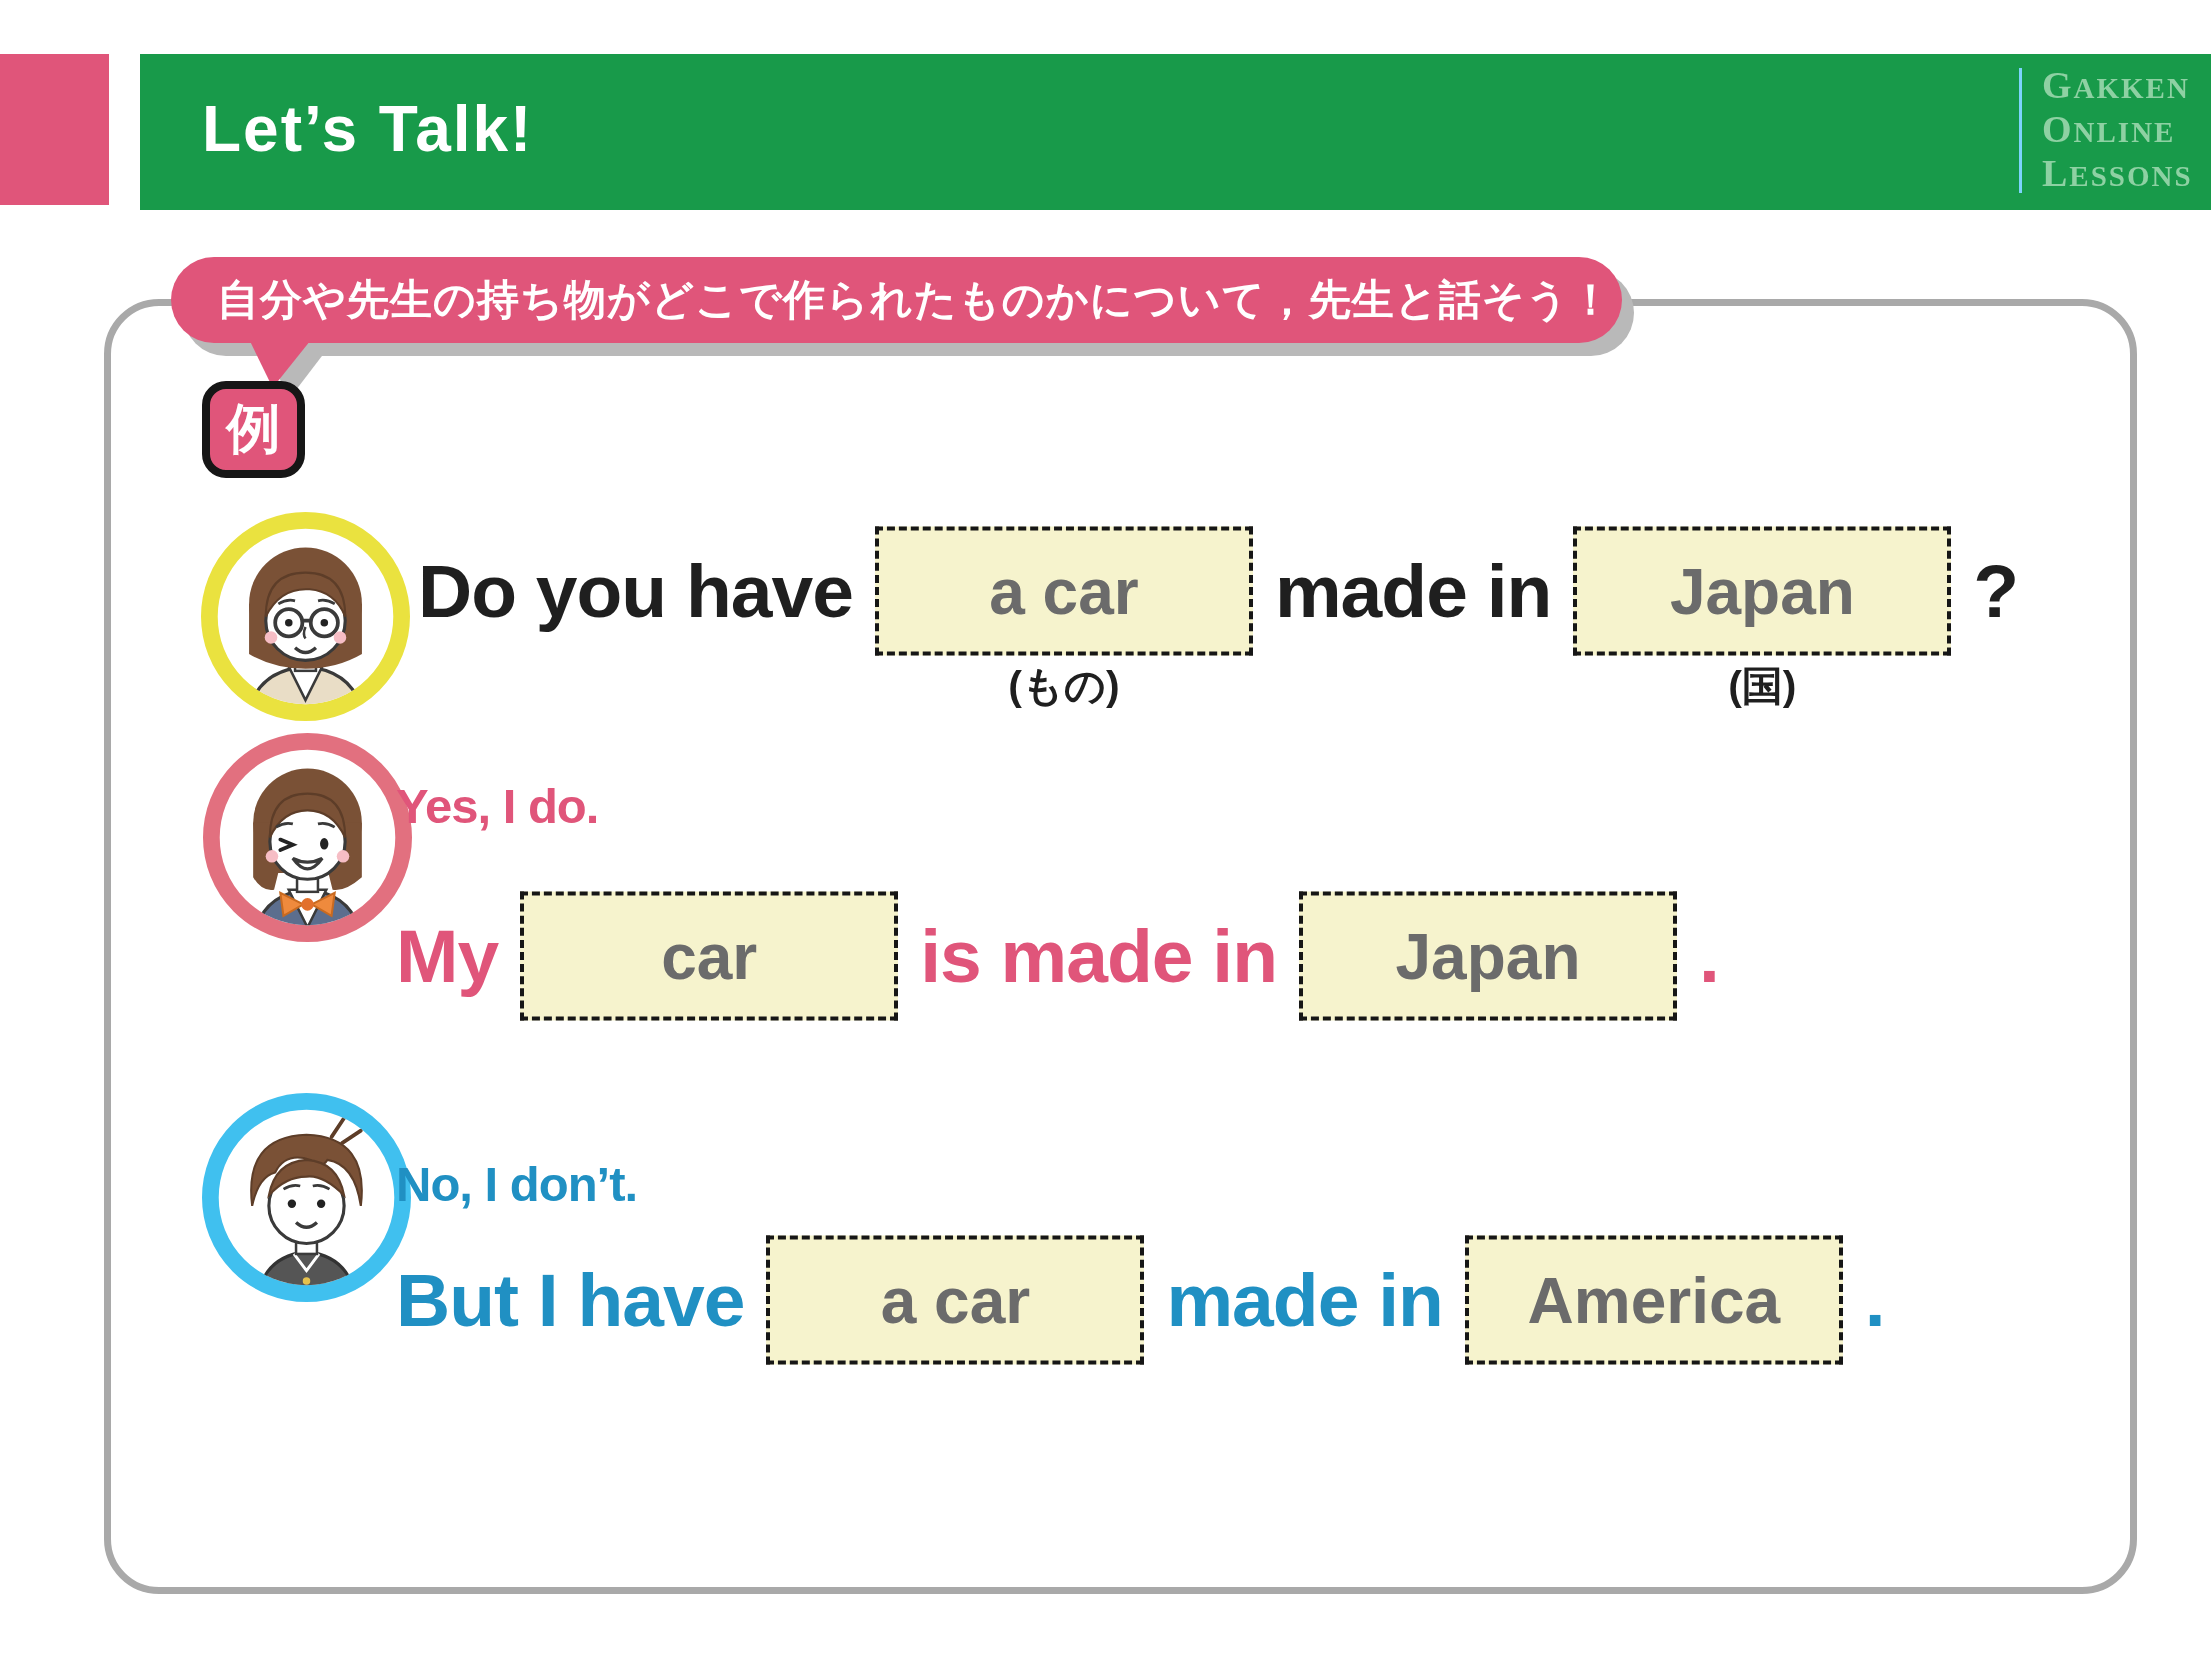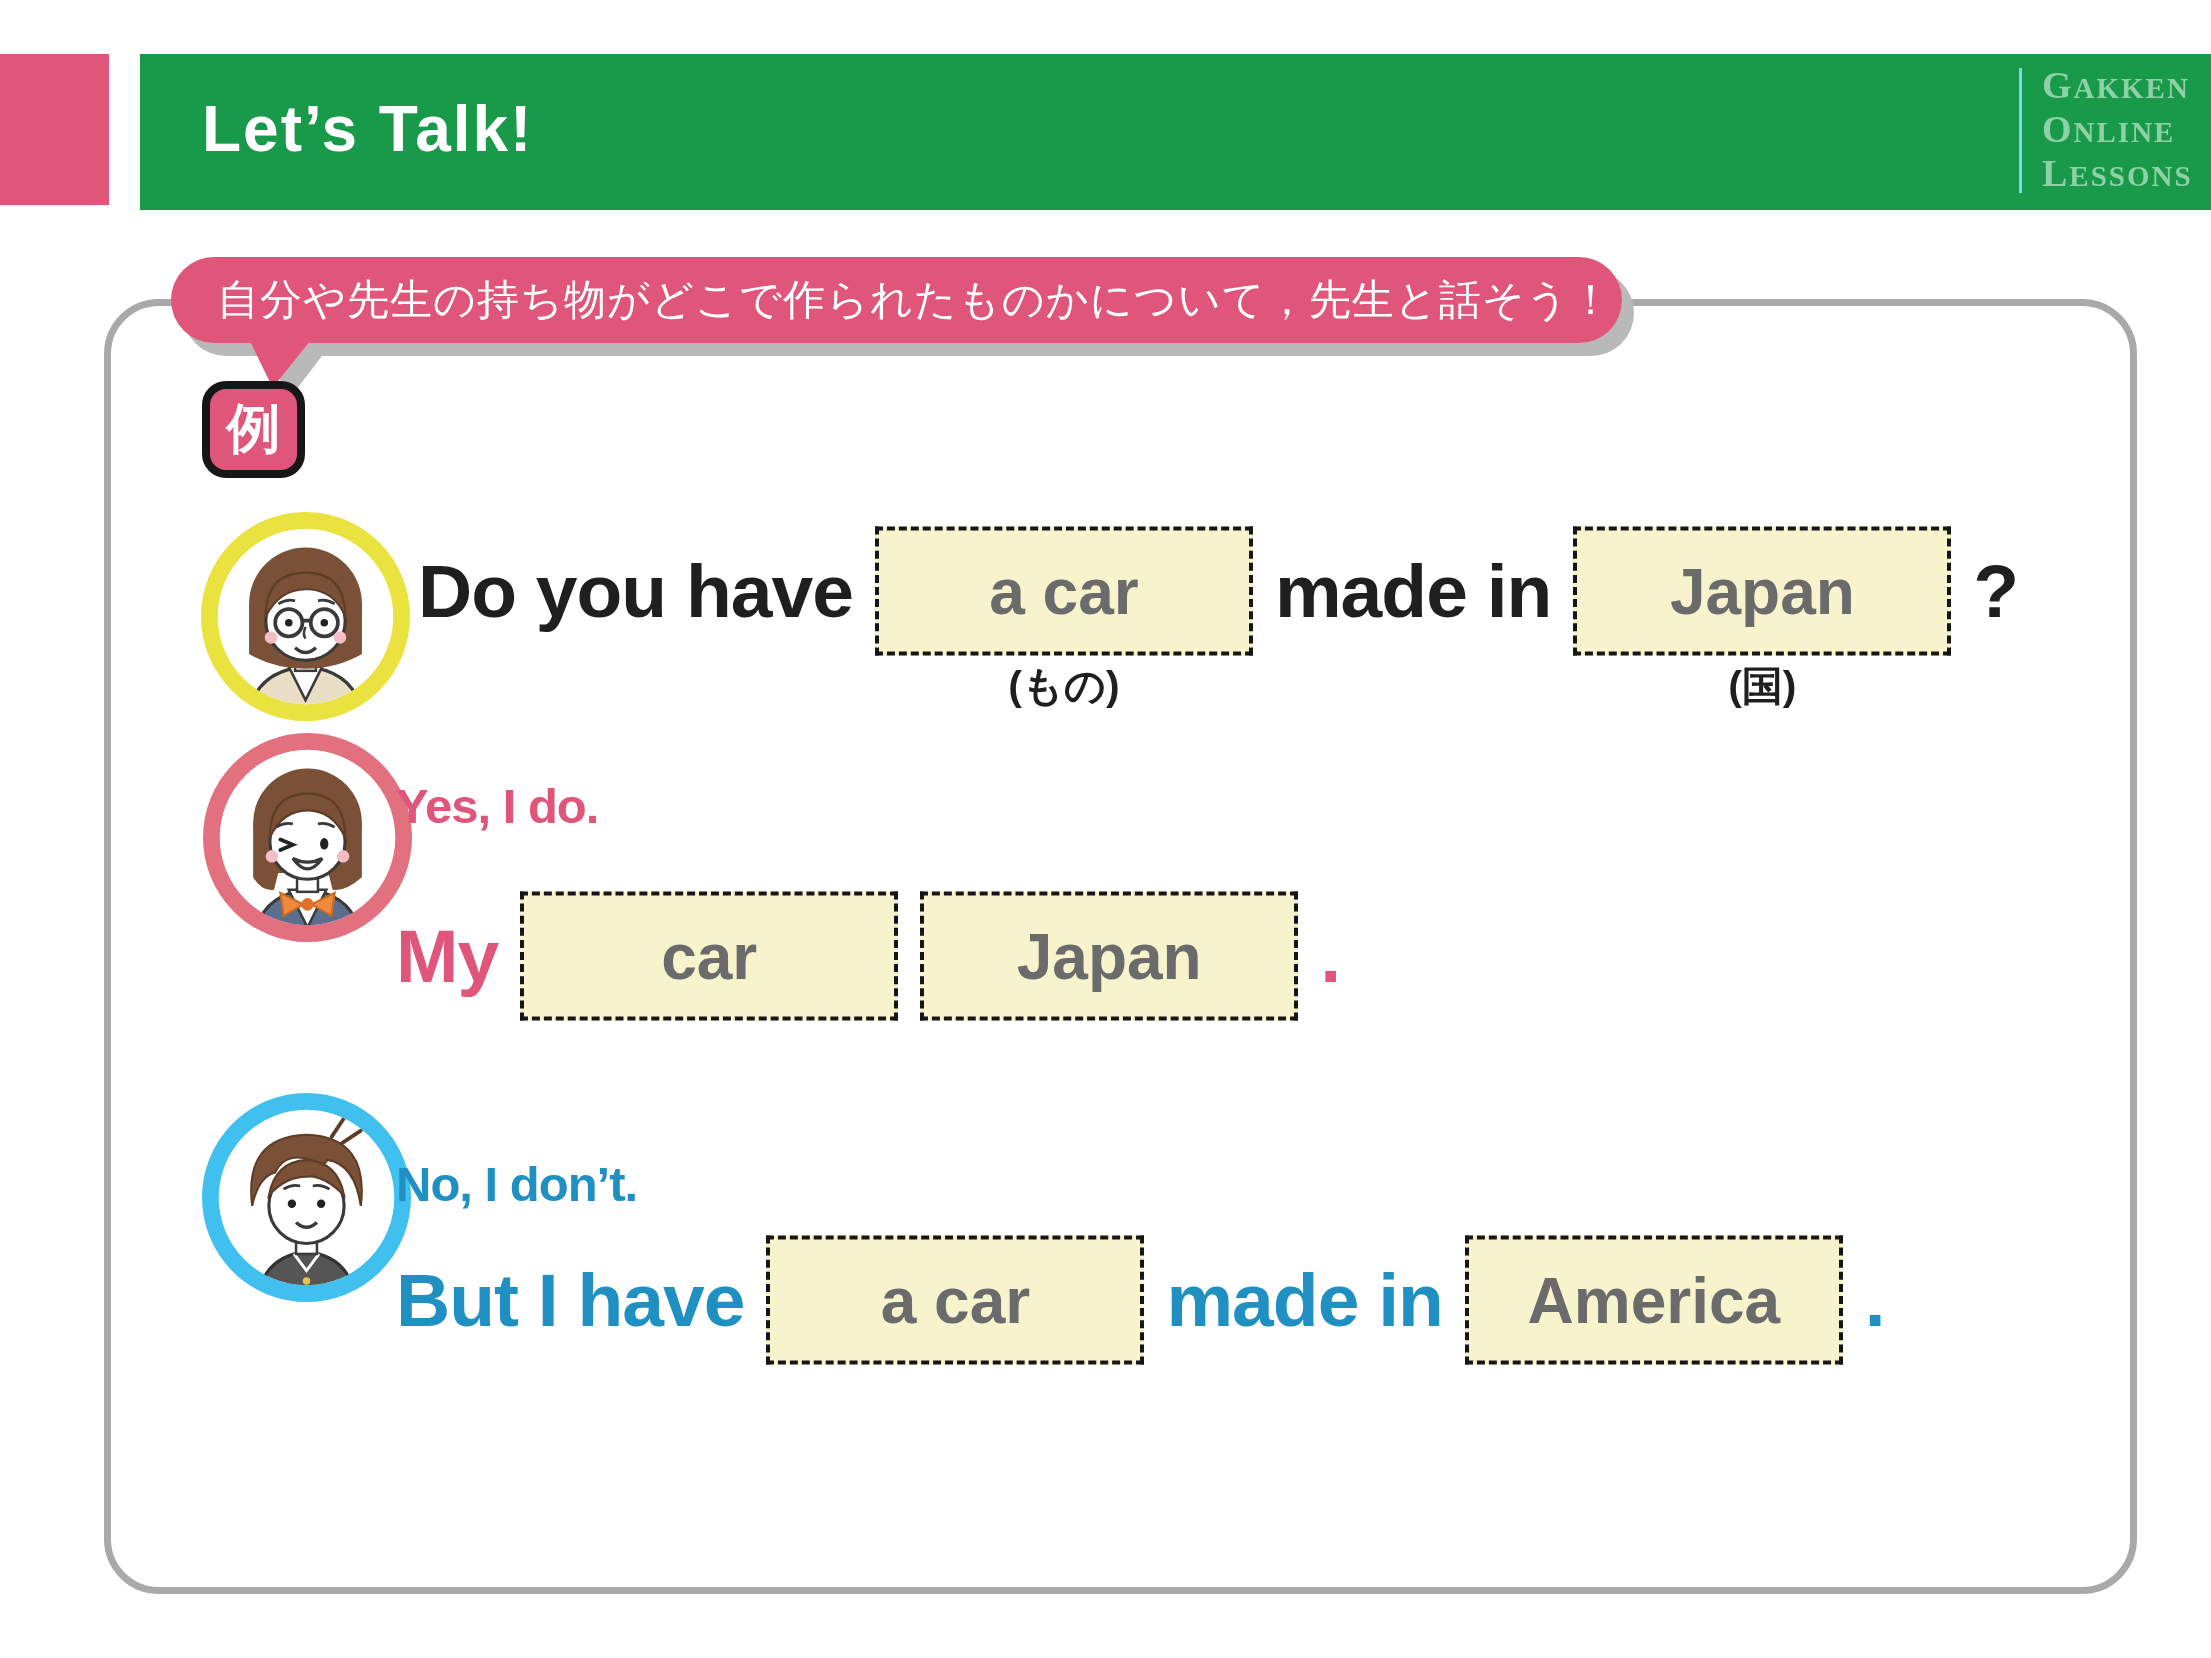--- a/index.html
+++ b/index.html
@@ -33,21 +33,21 @@
   }
 
   
   .bubble-shadow {
     position:absolute; left:183px; top:270px; width:1451px; height:86px;
     border-radius:43px; background:#b9b9b9; z-index:2;
   }
   .bubble {
     position:absolute; left:171px; top:257px; width:1451px; height:86px;
     border-radius:43px; background:#e0557a; color:#ffffff;
-    font-size:42px; font-weight:400; letter-spacing:1px;
+    font-size:42px; font-weight:700; letter-spacing:1px;
     display:flex; align-items:center; padding-left:46px; box-sizing:border-box;
     white-space:nowrap; z-index:3;
   }
   .bubble-tail { position:absolute; left:227px; top:318px; width:139px; height:90px; z-index:2; }
 
   
   .badge {
     position:absolute; left:202px; top:381px; width:103px; height:97px;
     background:#e0557a; border:8px solid #161616; border-radius:24px; box-sizing:border-box;
     display:flex; align-items:center; justify-content:center;
@@ -191,20 +191,21 @@
       </g>
     </svg>
   </div>
 
   <div class="solo solo-yes">Yes, I do.</div>
   <div class="dline row2b">
     <span>My</span>
     <span class="blank-wrap">
       <span class="blank">car</span>
     </span>
+    <span>is made in</span>
     <span class="blank-wrap">
       <span class="blank">Japan</span>
     </span>
     <span>.</span>
   </div>
 
   <div class="avatar av-boy">
     <svg viewBox="0 0 100 100">
       <defs>
           <clipPath id="clipB">

